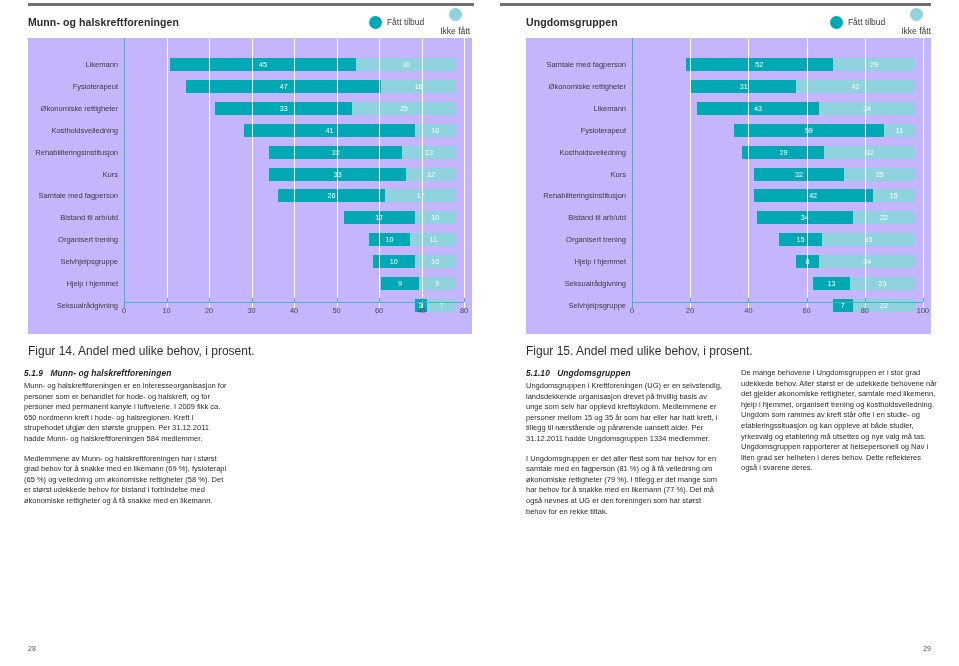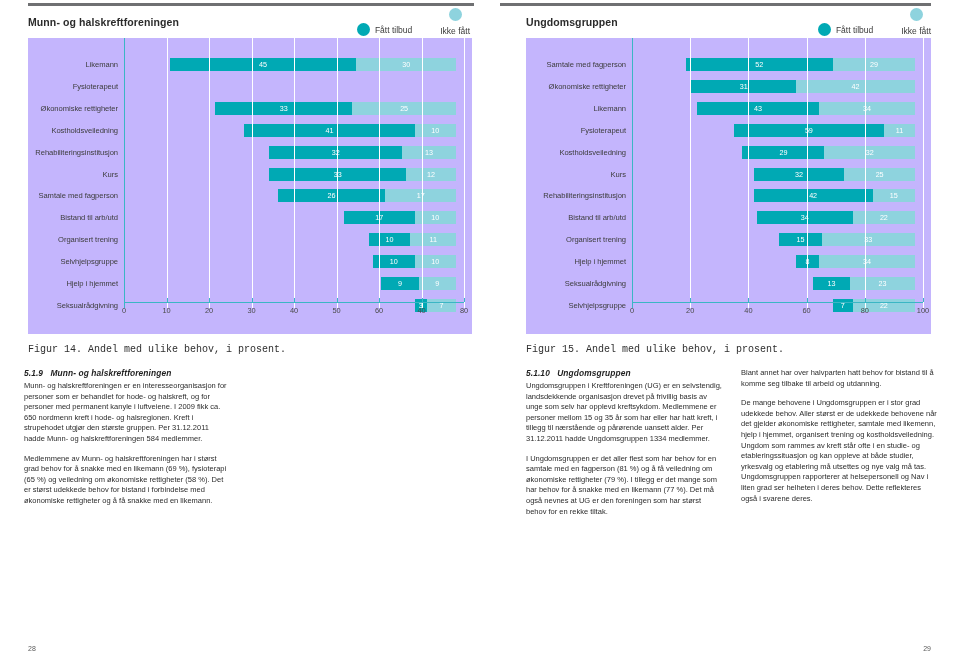--- a/index.html
+++ b/index.html
@@ -25,21 +25,21 @@
 
   .hdr {
     position:absolute; top:11px; height:22px;
     display:flex; align-items:center;
   }
   .left .hdr  { left:28px; right:10px; }
   .right .hdr { left:46px; right:28px; }
   .hdr-title {
     font-size:10.5px; font-weight:bold; letter-spacing:.1px; white-space:nowrap;
   }
-  .legend { margin-left:auto; display:flex; align-items:flex-end; gap:12px; }
+  .legend { margin-left:auto; display:flex; align-items:center; gap:0; }
   .leg { display:flex; align-items:center; gap:5px; }
   .dot { width:13px; height:13px; border-radius:50%; display:block; }
   .dot.d1 { background:#00a9b4; }
   .dot.d2 { background:#8ed3de; }
   .leg-label { font-size:8.5px; color:#3a3a3a; white-space:nowrap; }
   .leg.l2 { margin-left:16px;flex-direction:column; }
 
   
   .chartbox {
     position:absolute; background:#c4b5fd;
@@ -78,21 +78,21 @@
   .axisline { position:absolute; width:1px; background:#3bb6c4; }
   .xaxis { position:absolute; height:1px; background:#3bb6c4; }
   .tick { position:absolute; width:1px; height:4px; background:#3bb6c4; }
   .tlab {
     position:absolute; font-size:7.4px; color:#4a4a4a;
     transform:translateX(-50%); white-space:nowrap;
   }
 
   
   .caption {
-    position:absolute; font-size:10px; color:#2f2f2f;font-family:Liberation Mono, monospace;
+    position:absolute; font-size:12px; color:#2f2f2f;
   }
   .left .caption  { left:28px; top:344px; }
   .right .caption { left:46px; top:344px; }
 
   
   .cols { position:absolute; display:flex; }
   .left  .cols { left:24px;  top:368px; width:452px; gap:18px; }
   .right .cols { left:46px;  top:368px; width:412px; gap:18px; }
   .col { width:206px; }
   .right .col { width:197px; }
@@ -140,20 +140,26 @@
               <div class="cat">Likemann</div>
               <div class="track">
                 <div class="bars" style="height: 13px; top: 4.41667px; right: 8px;">
                   <div class="seg a" style="width: 56.25%;">45</div>
                   <div class="seg b" style="width: 30%;">30</div>
                 </div>
               </div>
             </div>
             <div class="row" style="top: 29.8333px; height: 21.8333px;">
               <div class="cat">Fysioterapeut</div>
+              <div class="track">
+                <div class="bars" style="height: 13px; top: 4.41667px; right: 8px;">
+                  <div class="seg a" style="width: 58.75%;">47</div>
+                  <div class="seg b" style="width: 22.5%;">18</div>
+                </div>
+              </div>
             </div>
             <div class="row" style="top: 51.6667px; height: 21.8333px;">
               <div class="cat">Økonomiske rettigheter</div>
               <div class="track">
                 <div class="bars" style="height: 13px; top: 4.41667px; right: 8px;">
                   <div class="seg a" style="width: 41.25%;">33</div>
                   <div class="seg b" style="width: 31.25%;">25</div>
                 </div>
               </div>
             </div>
@@ -451,21 +457,20 @@
     <div class="cols">
       <div class="col">
         <div class="sechead">
           <span class="num">5.1.10</span>
           &nbsp;&nbsp;<span>Ungdomsgruppen</span>
         </div>
         <p class="tx">Ungdomsgruppen i Kreftforeningen (UG) er en selvstendig, landsdekkende organisasjon drevet på frivillig basis av unge som selv har opplevd kreftsykdom. Medlemmene er personer mellom 15 og 35 år som har eller har hatt kreft, i tillegg til nærstående og pårørende uansett alder. Per 31.12.2011 hadde Ungdomsgruppen 1334 medlemmer.</p>
         <p class="tx">I Ungdomsgruppen er det aller flest som har behov for en samtale med en fagperson (81 %) og å få veiledning om økonomiske rettigheter (79 %). I tillegg er det mange som har behov for å snakke med en likemann (77 %). Det må også nevnes at UG er den foreningen som har størst behov for en rekke tiltak.</p>
       </div>
       <div class="col">
-        <p class="tx">Blant annet har over halvparten hatt behov for bistand til å komme seg tilbake til arbeid og utdanning.</p>
         <p class="tx">De mange behovene i Ungdomsgruppen er i stor grad udekkede behov. Aller størst er de udekkede behovene når det gjelder økonomiske rettigheter, samtale med likemenn, hjelp i hjemmet, organisert trening og kostholdsveiledning. Ungdom som rammes av kreft står ofte i en studie- og etableringssituasjon og kan oppleve at både studier, yrkesvalg og etablering må utsettes og nye valg må tas. Ungdomsgruppen rapporterer at helsepersonell og Nav i liten grad ser helheten i deres behov.  Dette reflekteres også i svarene deres.</p>
       </div>
     </div>
 
     <div class="folio">29</div>
   </div>
 
 </div>
 
 </body></html>

